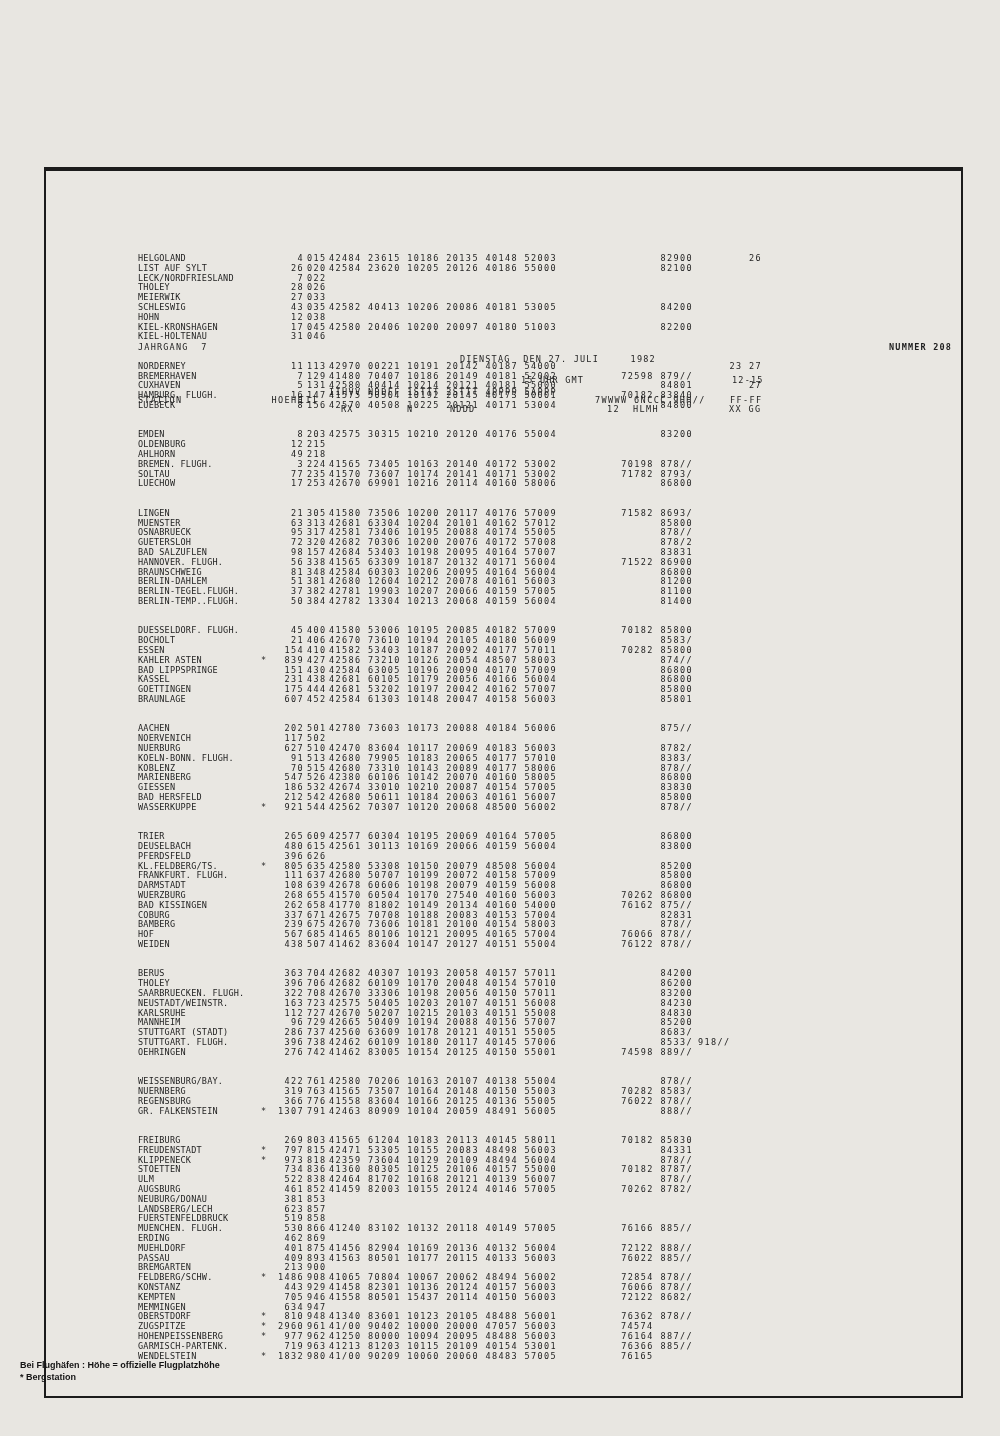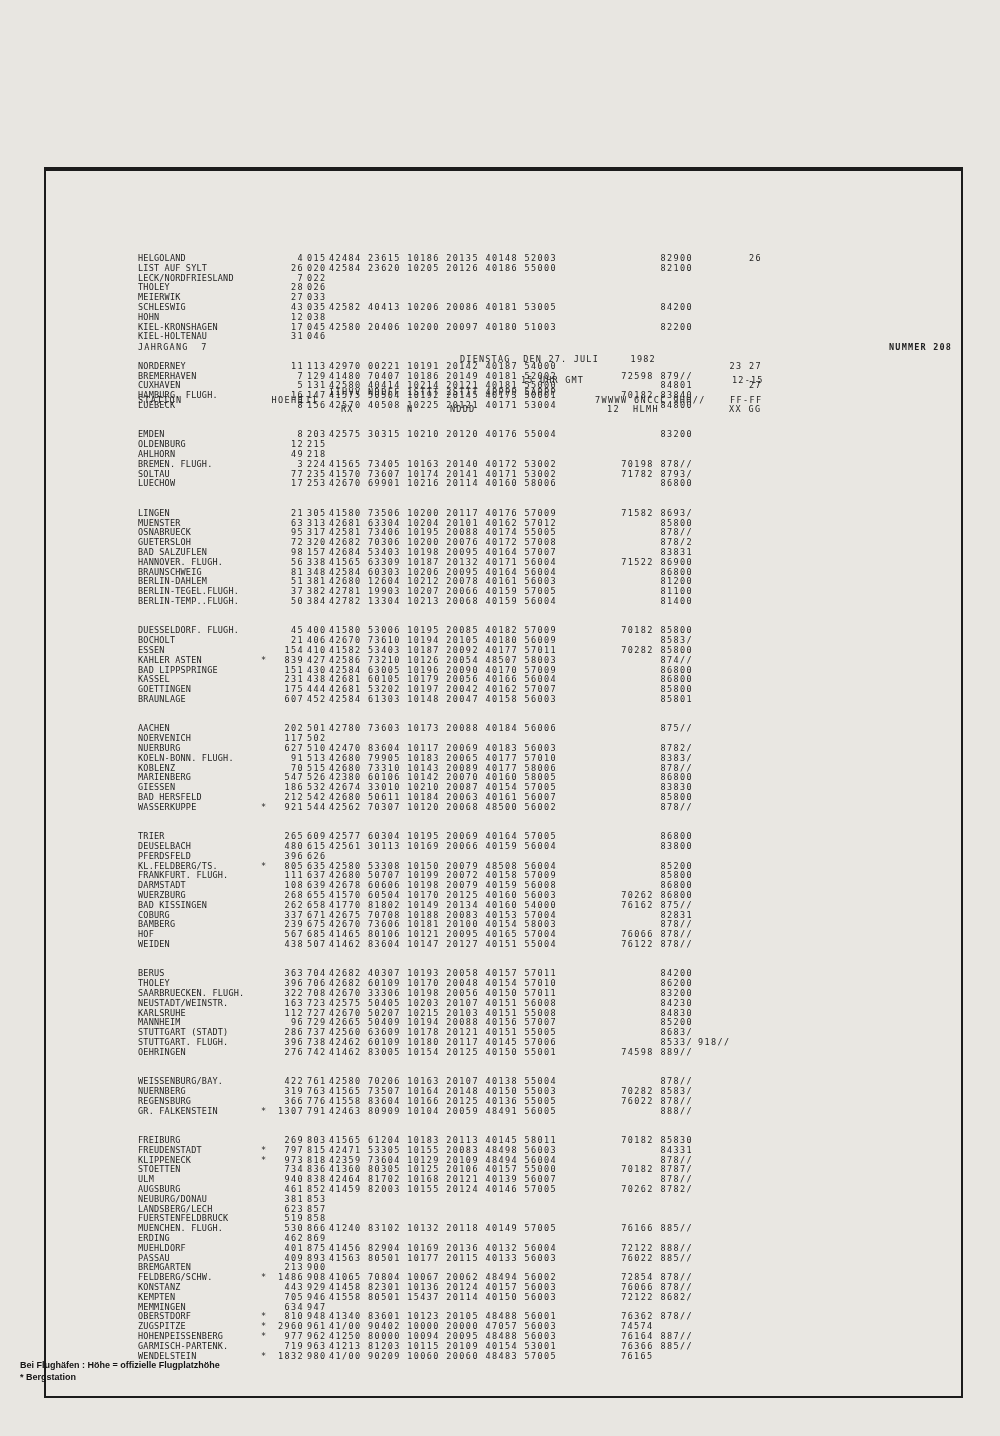--- a/index.html
+++ b/index.html
@@ -436,21 +436,21 @@
           <span class="nm">DARMSTADT</span>
           <span class="ho">108</span>
           <span class="ii">639</span>
           <span class="ob">42678 60606 10198 20079 40159 56008</span>
           <span class="sv">86800</span>
         </div>
         <div class="row" style="top: 719px;">
           <span class="nm">WUERZBURG</span>
           <span class="ho">268</span>
           <span class="ii">655</span>
-          <span class="ob">41570 60504 10170 20125 40160 56003</span>
+          <span class="ob">41570 60504 10170 27540 40160 56003</span>
           <span class="sv">70262 86800</span>
         </div>
         <div class="row" style="top: 728.8px;">
           <span class="nm">BAD KISSINGEN</span>
           <span class="ho">262</span>
           <span class="ii">658</span>
           <span class="ob">41770 81802 10149 20134 40160 54000</span>
           <span class="sv">76162 875//</span>
         </div>
         <div class="row" style="top: 738.6px;">
@@ -599,21 +599,21 @@
         </div>
         <div class="row" style="top: 993.4px;">
           <span class="nm">STOETTEN</span>
           <span class="ho">734</span>
           <span class="ii">836</span>
           <span class="ob">41360 80305 10125 20106 40157 55000</span>
           <span class="sv">70182 8787/</span>
         </div>
         <div class="row" style="top: 1003.2px;">
           <span class="nm">ULM</span>
-          <span class="ho">940</span>
+          <span class="ho">522</span>
           <span class="ii">838</span>
           <span class="ob">42464 81702 10168 20121 40139 56007</span>
           <span class="sv">878//</span>
         </div>
         <div class="row" style="top: 1013px;">
           <span class="nm">AUGSBURG</span>
           <span class="ho">461</span>
           <span class="ii">852</span>
           <span class="ob">41459 82003 10155 20124 40146 57005</span>
           <span class="sv">70262 8782/</span>

